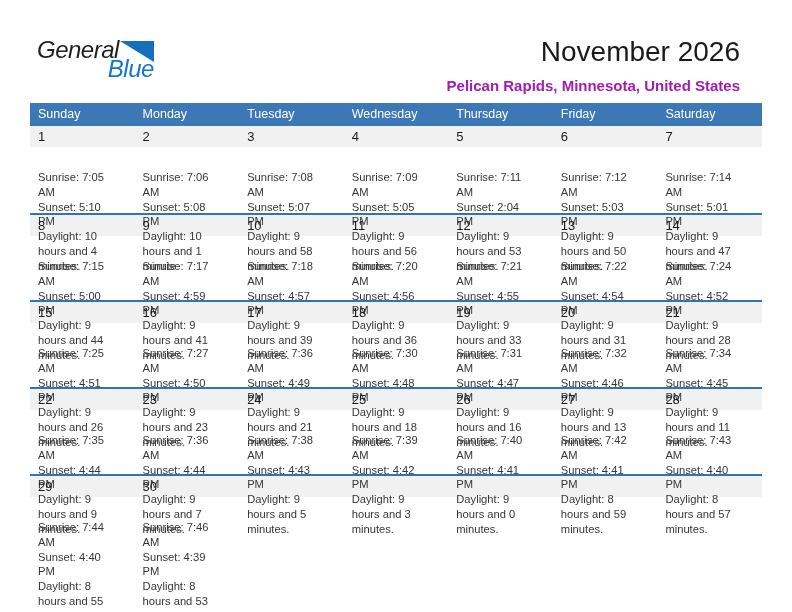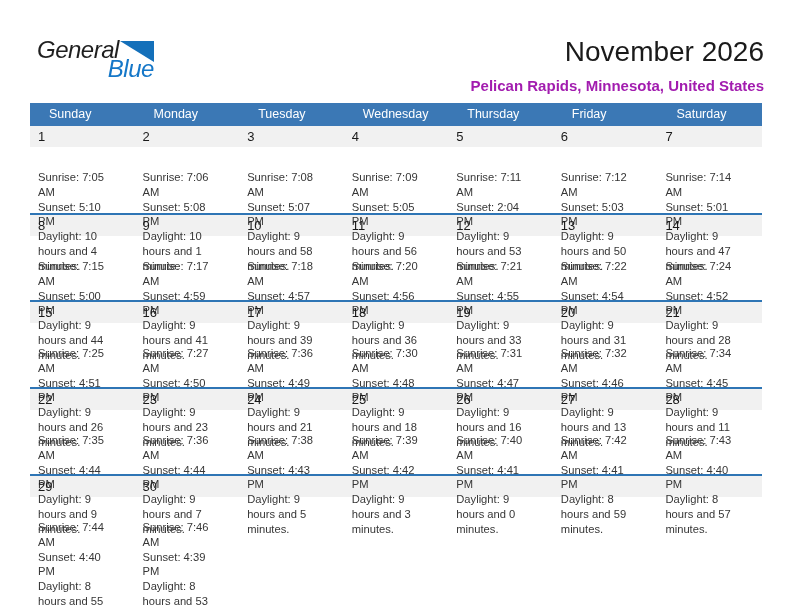--- a/index.html
+++ b/index.html
@@ -7,28 +7,28 @@
               font-family:"Liberation Sans", sans-serif; }
 
   
   .logo { position:absolute; left:37px; top:38px;font-style:italic; }
   .logo-line1 { display:flex; align-items:flex-start; }
   .logo-general { font-size:24px; color:#1f1f1f; letter-spacing:-0.5px; line-height:24px; }
   .logo-tri { margin-left:1px; margin-top:3px; }
   .logo-blue { font-size:24px; color:#1577c8; letter-spacing:-0.5px; line-height:22px;
                padding-left:52px; margin-top:-4px;text-align:right; }
 
-  .titles { position:absolute; right:28px; top:36px; text-align:right; }
+  .titles { position:absolute; right:52px; top:36px; text-align:right; }
   .month-title { font-size:28px; color:#1a1a1a; font-weight:400; line-height:32px; }
   .location-subtitle { font-size:15px; color:#a21caf; font-weight:700; margin-top:9px; }
 
   
   .calendar { position:absolute; left:30px; top:103px; width:732px; }
   .weekday-header { display:flex; background:#3b78b5; height:23px; }
-  .wd { width:14.2857%; color:#ffffff; font-size:12.5px; line-height:23px; padding-left:19px;
+  .wd { width:14.2857%; color:#ffffff; font-size:12.5px; line-height:23px; padding-left:8px;
         overflow:hidden; white-space:nowrap; }
 
   .week-row { height:87px; }
   .week-row + .week-row { border-top:2px solid #2e75b5; }
   .day-band { display:flex; background:#f1f1f1; height:21px; }
   .day-num { width:14.2857%; font-size:13px; color:#1a1a1a; line-height:21px; padding-left:8px; }
   .details-band { display:flex; }
   .day-cell { width:14.2857%; padding:3px 14px 0 8px;margin-top:20px; }
   .cell-line { font-size:11.2px; line-height:14.8px; color:#363636; }
 </style>

